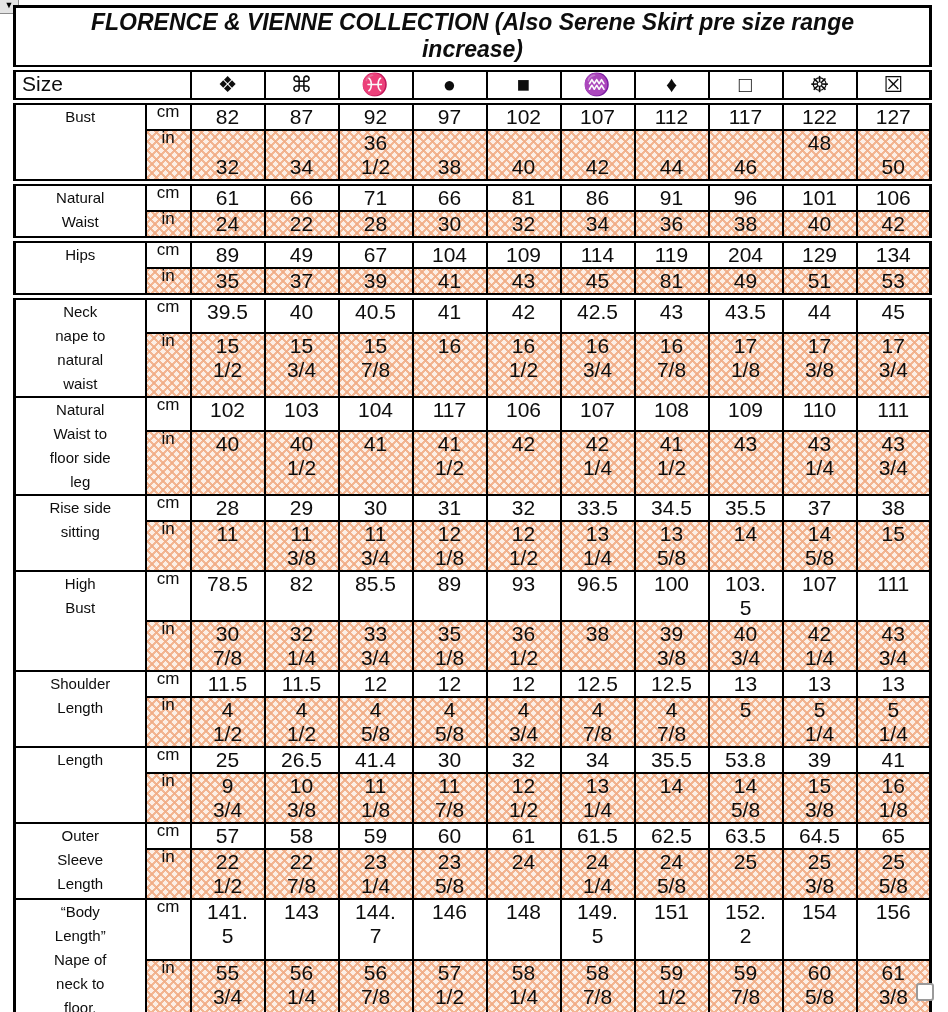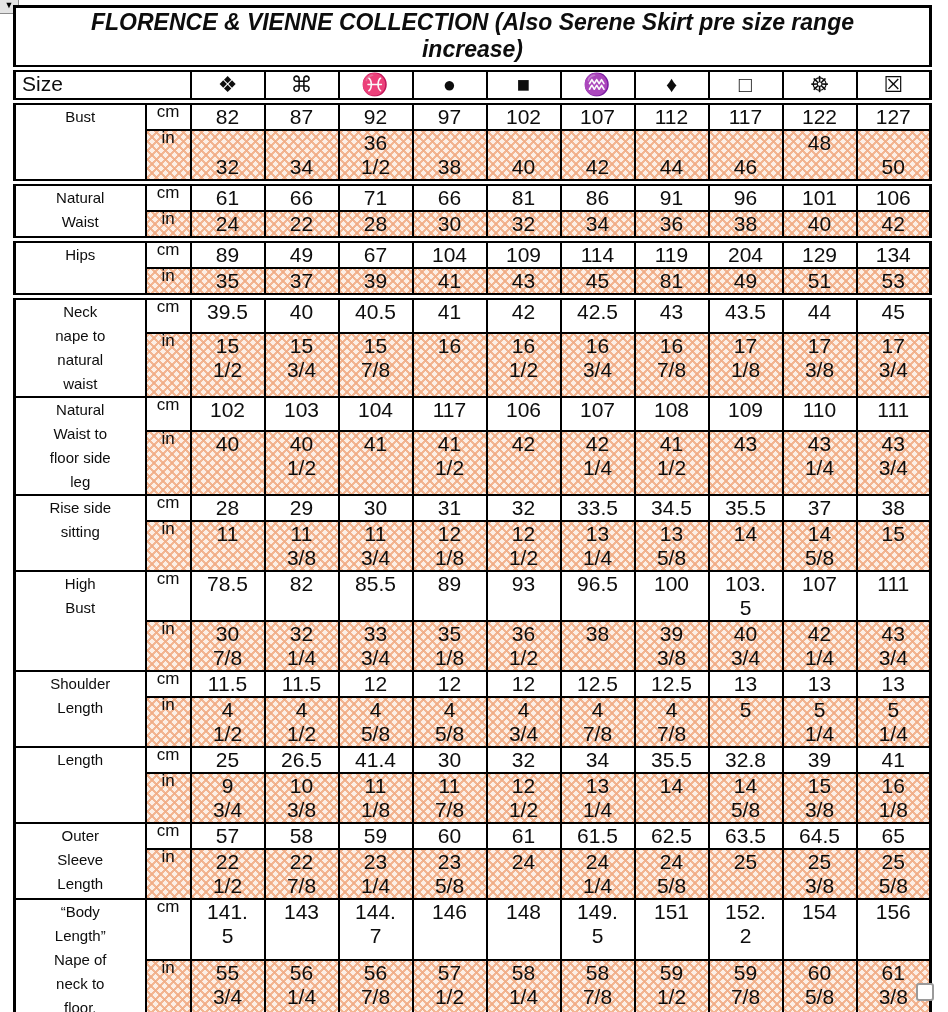--- a/index.html
+++ b/index.html
@@ -355,21 +355,21 @@
         <tr class="cm-row sgl">
           <td class="rowlabel" rowspan="2">Length</td>
           <td class="unit">cm</td>
           <td class="val">25</td>
           <td class="val">26.5</td>
           <td class="val">41.4</td>
           <td class="val">30</td>
           <td class="val">32</td>
           <td class="val">34</td>
           <td class="val">35.5</td>
-          <td class="val">32.8</td>
+          <td class="val">53.8</td>
           <td class="val">39</td>
           <td class="val">41</td>
         </tr>
         <tr class="in-row">
           <td class="unit hatch">in</td>
           <td class="val hatch">9
 3/4</td>
           <td class="val hatch">10
 3/8</td>
           <td class="val hatch">11

